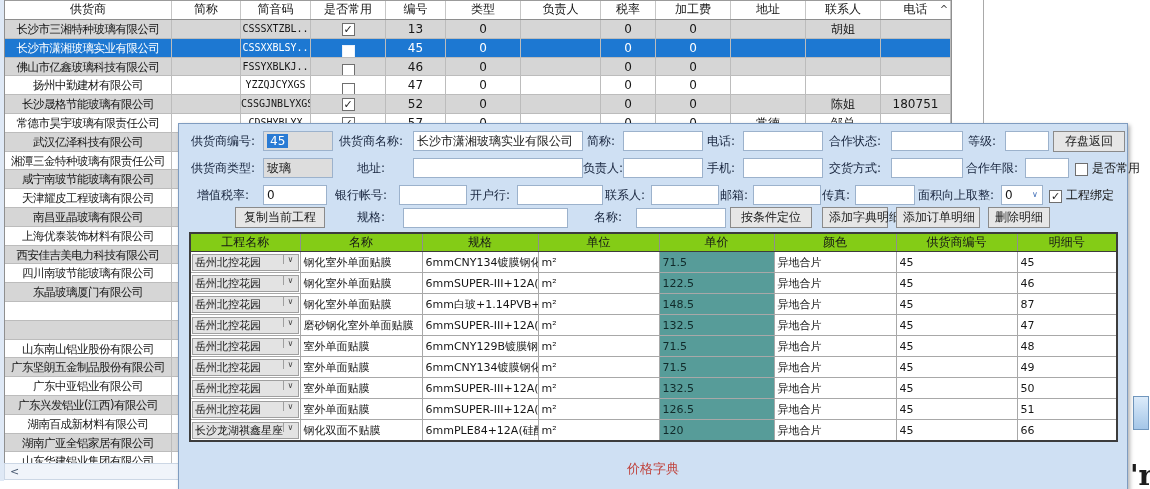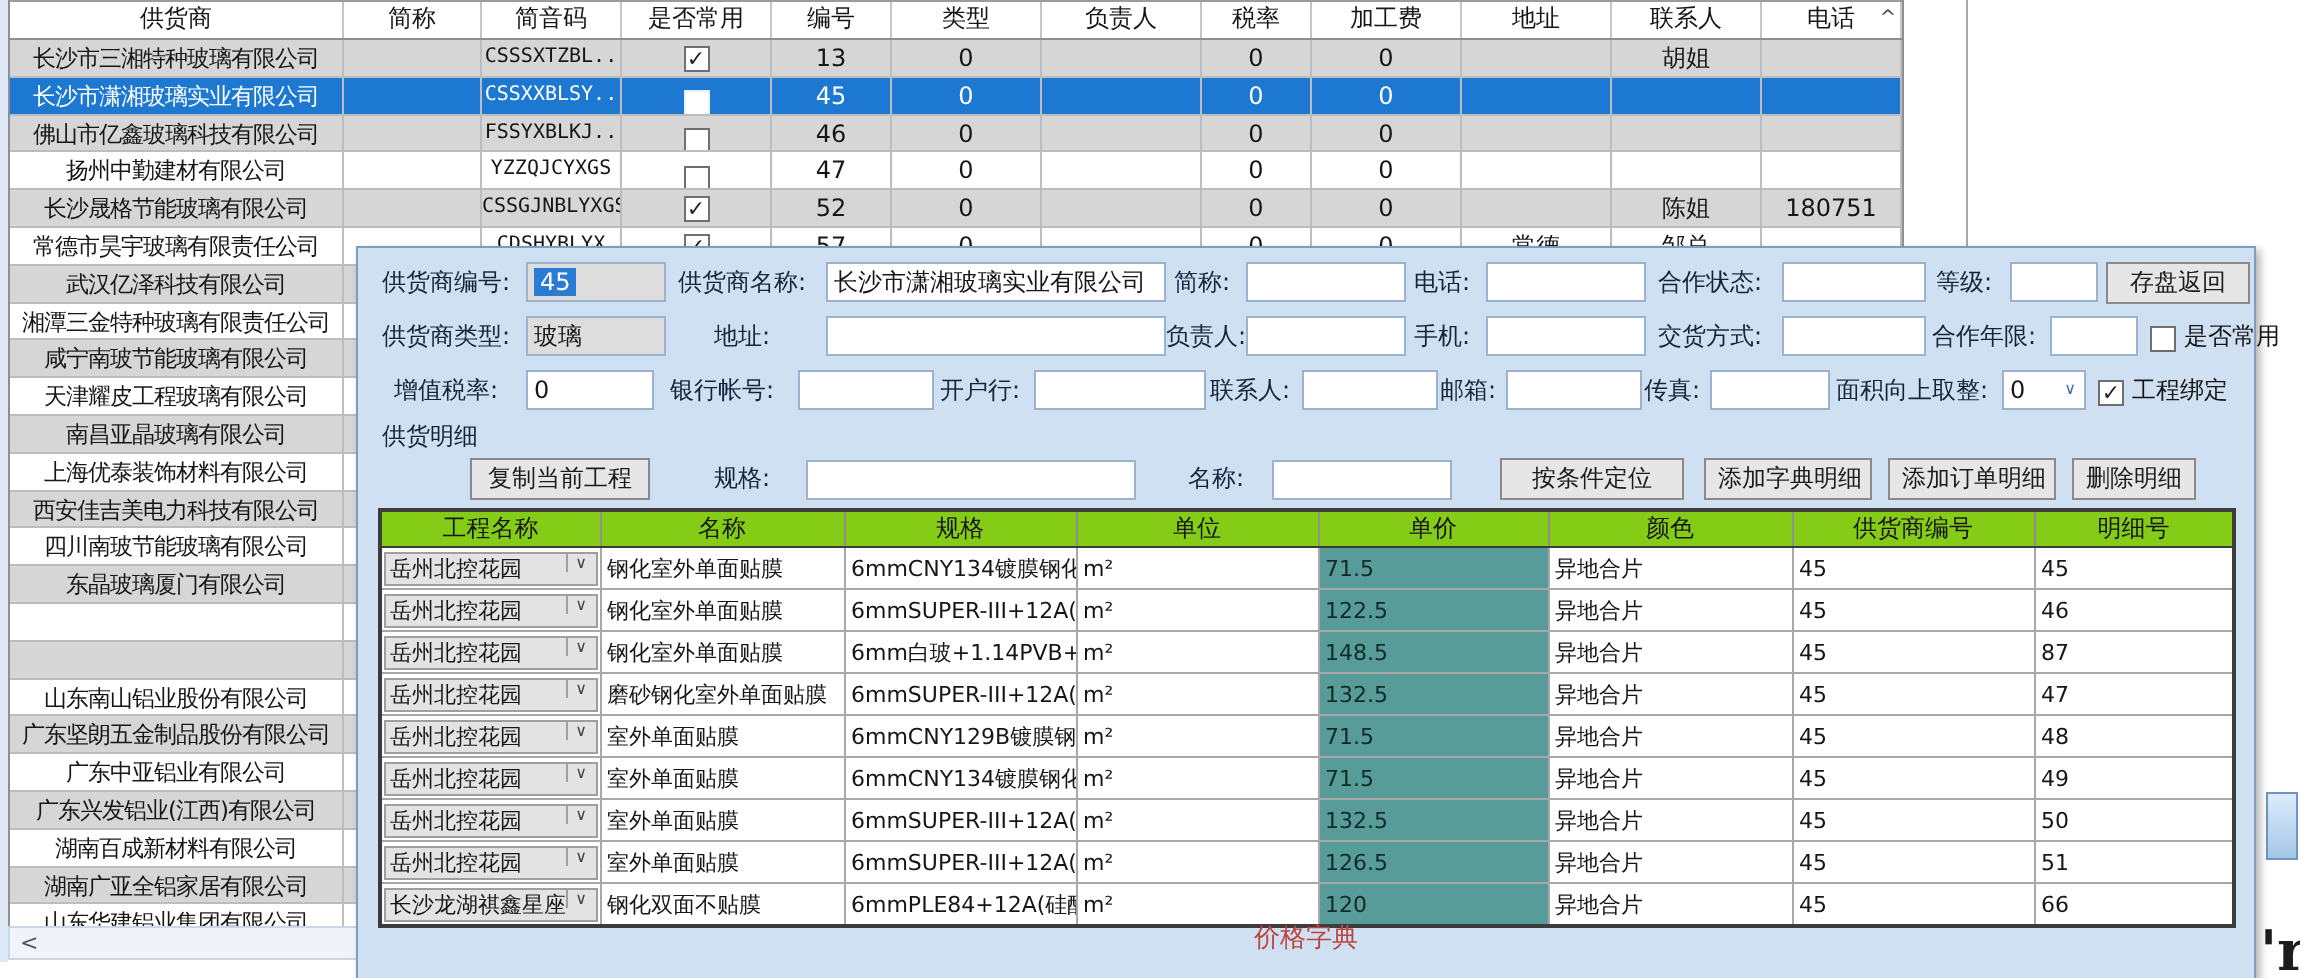--- a/index.html
+++ b/index.html
@@ -324,30 +324,29 @@
         <span class="sarrow">∨</span>
       </div>
       <div class="cbwrap" style="margin-left:6px">
         <span class="cbx">
             <span>✓</span>
           </span>
         <span class="cbl">工程绑定</span>
       </div>
     </div>
 
-    <div class="section-label">供货明细</div>
 
     <div class="toolbar">
       <div class="btn" style="margin-left:48px;width:90px">复制当前工程</div>
       <span class="fl" style="width:60px;margin-left:18px">规格:</span>
       <div class="inp" style="width:165px"></div>
       <span class="fl" style="width:52px;margin-left:16px">名称:</span>
       <div class="inp" style="width:90px"></div>
-      <div class="btn" style="margin-left:24px;width:92px">按条件定位</div>
-      <div class="btn" style="margin-left:10px;width:84px">添加字典明细</div>
+      <div class="btn" style="margin-left:4px;width:82px">按条件定位</div>
+      <div class="btn" style="margin-left:10px;width:66px">添加字典明细</div>
       <div class="btn" style="margin-left:8px;width:84px">添加订单明细</div>
       <div class="btn" style="margin-left:8px;width:62px">删除明细</div>
     </div>
 
     <table class="dgrid">
       <colgroup>
         <col style="width:110px">
           <col style="width:122px">
           <col style="width:116px">
           <col style="width:121px">

